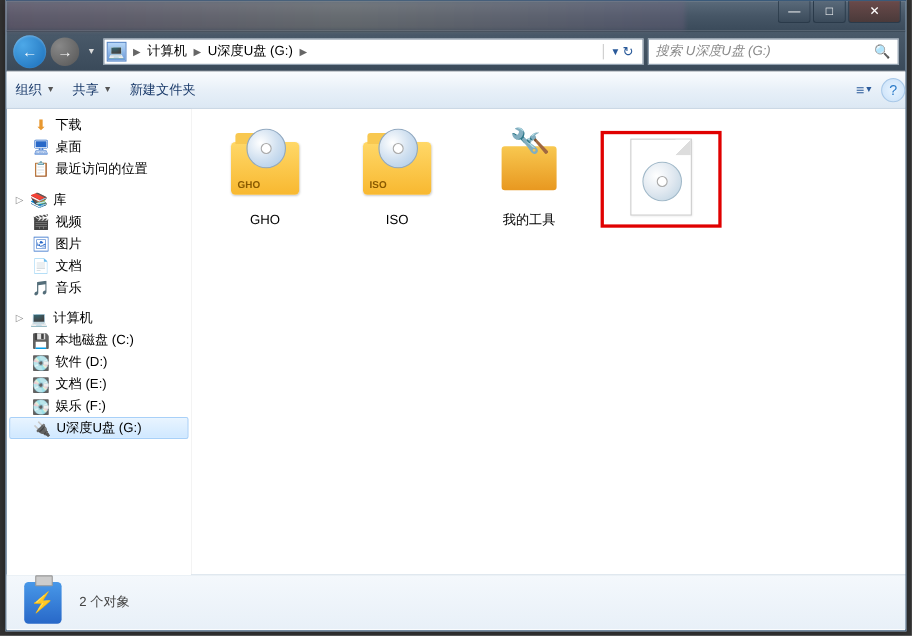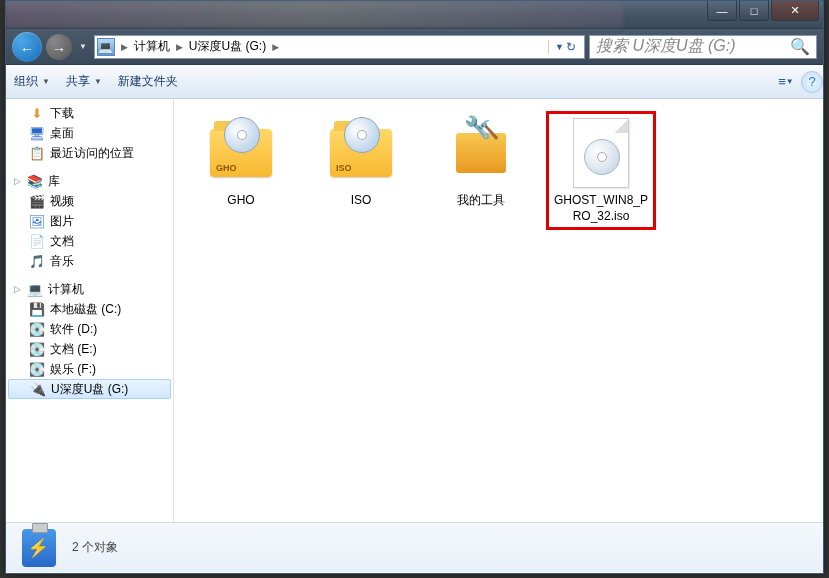--- a/index.html
+++ b/index.html
@@ -13,38 +13,38 @@
 .navbar { height: 36px; background: linear-gradient(to bottom, #4a5a6a 0%, #3a4a5a 100%); display: flex; align-items: center; padding: 0 6px; gap: 4px; border-bottom: 1px solid #2a3a4a; }
 .nav-back { width: 30px; height: 30px; border-radius: 50%; background: radial-gradient(circle at 30% 30%, #4da8e8, #1a6db8); display: flex; align-items: center; justify-content: center; cursor: pointer; box-shadow: inset 0 1px 2px rgba(255,255,255,0.3); }
 .nav-fwd { width: 26px; height: 26px; border-radius: 50%; background: radial-gradient(circle at 30% 30%, #888, #555); display: flex; align-items: center; justify-content: center; cursor: pointer; }
 .nav-arrow { color: #fff; font-size: 14px; }
 .dropdown-arrow { width: 14px; height: 22px; display: flex; align-items: center; justify-content: center; color: #ddd; font-size: 8px; cursor: pointer; }
 .address-bar { flex: 1; height: 24px; background: #fff; border: 1px solid #8a9aaa; display: flex; align-items: center; padding: 0 2px; font-size: 12px; }
 .addr-icon { width: 18px; height: 18px; background: linear-gradient(to bottom, #b8d8f8, #6898d8); border: 1px solid #5888c8; margin-right: 4px; display: flex; align-items: center; justify-content: center; }
 .addr-seg { padding: 0 4px; cursor: pointer; }
 .addr-sep { padding: 0 2px; color: #666; font-size: 9px; }
 .addr-refresh { margin-left: auto; border-left: 1px solid #ccc; padding: 0 6px; cursor: pointer; color: #2a5a9a; display: flex; align-items: center; gap: 2px; }
-.search-box { width: 228px; height: 24px; background: #fff; border: 1px solid #8a9aaa; display: flex; align-items: center; padding: 0 6px; font-size: 16px; color: #888; font-style: italic; }
+.search-box { width: 228px; height: 24px; background: #fff; border: 1px solid #8a9aaa; display: flex; align-items: center; padding: 0 6px; font-size: 12px; color: #888; font-style: italic; }
 .search-icon { margin-left: auto; color: #4a7ac8; font-style: normal; cursor: pointer; }
 .menubar { height: 22px; background: linear-gradient(to bottom, #f8f8f8, #ececec); border-bottom: 1px solid #d0d0d0; display: flex; align-items: center; padding: 0 4px; font-size: 12px; }
 .menu-item { padding: 2px 8px; cursor: pointer; }
 .toolbar { height: 34px; background: linear-gradient(to bottom, #fafcfe, #e8f0f8, #dce8f4); border-bottom: 1px solid #c0d0e0; display: flex; align-items: center; padding: 0 0; font-size: 12px; }
 .tool-item { padding: 4px 8px; cursor: pointer; color: #1a3a6a; display: flex; align-items: center; gap: 4px; }
 .tool-drop { font-size: 8px; color: #555; }
 .tool-right { margin-left: auto; display: flex; gap: 4px; align-items: center; }
 .tool-ico { width: 22px; height: 22px; border: 1px solid transparent; display: flex; align-items: center; justify-content: center; cursor: pointer; color: #2a5a9a; font-size: 13px; border-radius: 2px; }
 .body { display: flex; height: 423px; }
 .sidebar { width: 168px; background: #fff; border-right: 1px solid #e0e0e0; overflow-y: auto; font-size: 12px; padding-top: 4px; position: relative; }
 .sidebar-resize { position: absolute; right: -2px; top: 0; bottom: 0; width: 4px; cursor: ew-resize; }
 .tree-item { display: flex; align-items: center; padding: 2px 0 2px 22px; cursor: pointer; height: 20px; }
 .tree-item.group { padding-left: 8px; margin-top: 8px; }
 .tree-item.group .tree-arrow { width: 12px; font-size: 9px; color: #888; }
 .tree-item.selected { background: linear-gradient(to bottom, #e8f4ff, #d0e8ff); border: 1px solid #a8d0f8; border-radius: 2px; margin: 0 2px; padding-left: 20px; }
 .tree-icon { width: 18px; height: 16px; margin-right: 4px; display: flex; align-items: center; justify-content: center; font-size: 13px; }
-.content { flex: 1; background: #fff; display: flex; flex-wrap: wrap; align-content: flex-start; padding: 12px; gap: 10px; }
+.content { flex: 1; background: #fff; display: flex; flex-wrap: wrap; align-content: flex-start; padding: 12px; gap: 10px; align-items: center; }
 .file-item { width: 110px; display: flex; flex-direction: column; align-items: center; padding: 6px 4px; cursor: pointer; text-align: center; font-size: 12px; }
 .file-item.highlighted { border: 3px solid #e00000; padding: 3px 1px; }
 .file-icon { width: 72px; height: 72px; display: flex; align-items: center; justify-content: center; margin-bottom: 4px; position: relative; }
 .folder-icon { width: 62px; height: 48px; background: linear-gradient(to bottom, #ffd868, #f8b830); border-radius: 4px; position: relative; box-shadow: 0 1px 2px rgba(0,0,0,0.2); }
 .folder-tab { position: absolute; top: -8px; left: 4px; width: 24px; height: 10px; background: #f8c850; border-radius: 3px 3px 0 0; }
 .folder-disc { position: absolute; top: -12px; left: 14px; width: 36px; height: 36px; border-radius: 50%; background: radial-gradient(circle at 35% 35%, #fff, #d0e0f0, #a8c8e8); border: 1px solid #90a8c0; }
 .folder-disc::after { content: ''; position: absolute; top: 50%; left: 50%; width: 8px; height: 8px; background: #fff; border: 1px solid #aaa; border-radius: 50%; transform: translate(-50%,-50%); }
 .folder-label { position: absolute; bottom: 4px; left: 6px; font-size: 9px; font-weight: bold; color: #8a5a00; }
 .toolbox-icon { width: 50px; height: 40px; background: linear-gradient(to bottom, #f8c850, #e89820); border-radius: 3px; position: relative; }
 .toolbox-icon::before { content: '🔧'; position: absolute; top: -18px; left: 8px; font-size: 22px; }
@@ -201,21 +201,20 @@
             <div class="toolbox-icon"></div>
           </div>
           <div class="file-label">我的工具</div>
         </div>
         <div class="file-item highlighted">
           <div class="file-icon">
             <div class="iso-file">
               <div class="iso-disc"></div>
             </div>
           </div>
-          <div class="file-label">GHOST_WIN8_PRO_32.iso</div>
         </div>
       </div>
   </div>
 
   <div class="statusbar">
     <div class="status-icon">
       <div class="usb-icon">⚡</div>
     </div>
     <span>2 个对象</span>
   </div>

